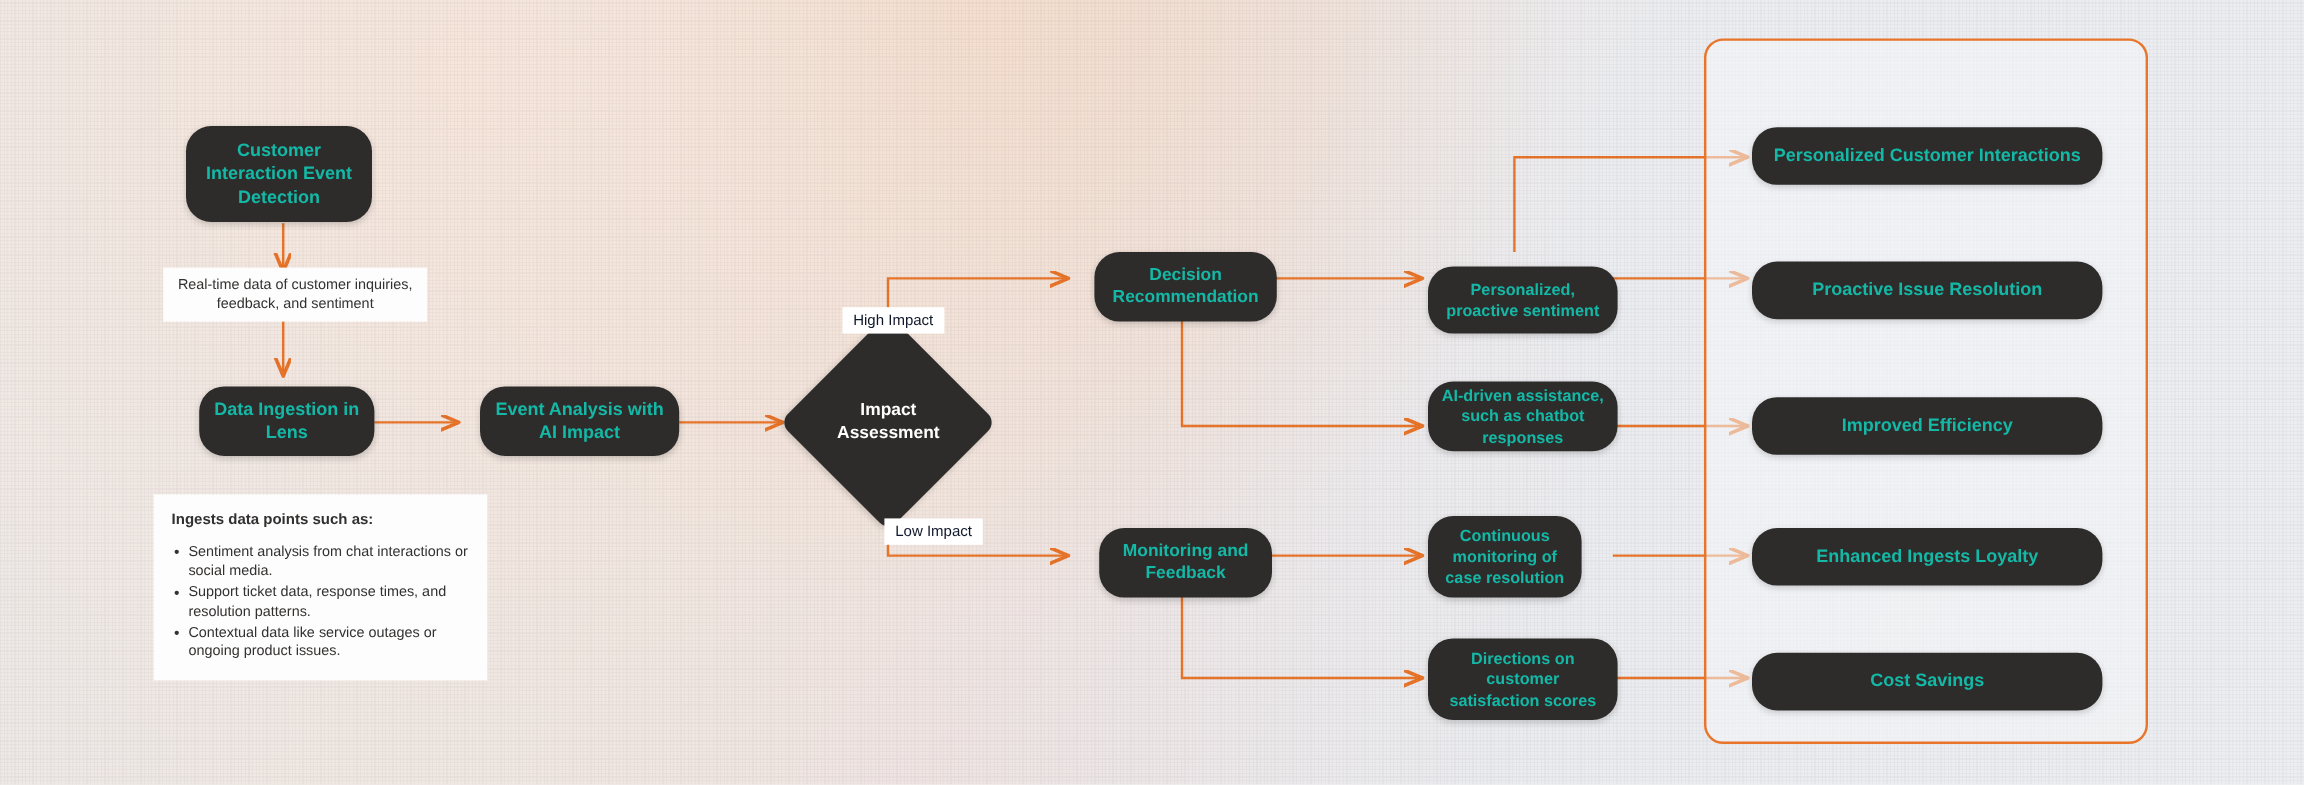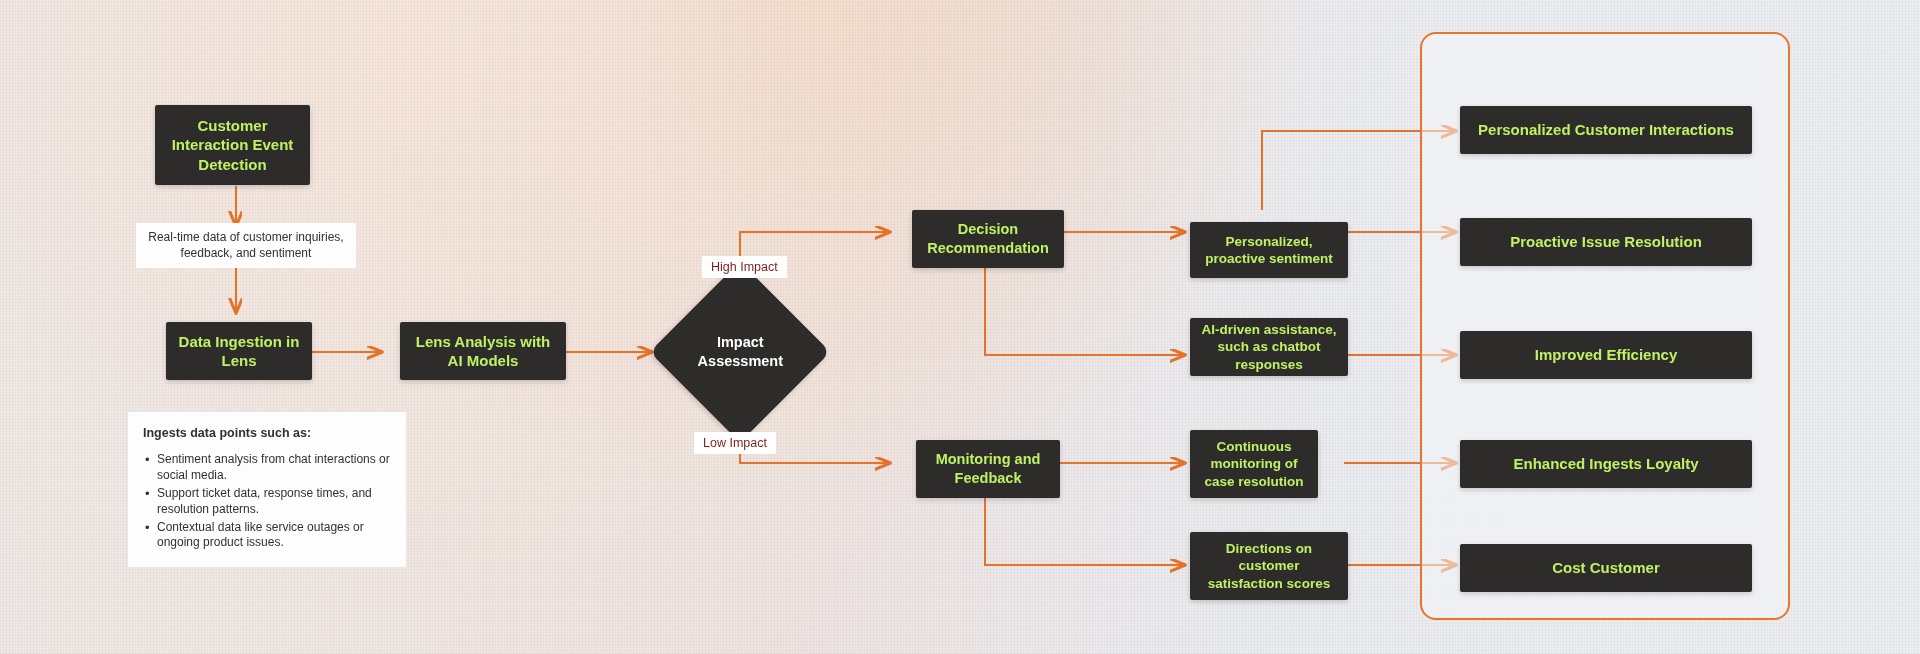--- a/index.html
+++ b/index.html
@@ -25,22 +25,22 @@
     opacity: .055;
     background-image:
       repeating-linear-gradient(0deg, rgba(0,0,0,.5) 0 1px, transparent 1px 3px),
       repeating-linear-gradient(90deg, rgba(0,0,0,.5) 0 1px, transparent 1px 3px);
   }
   svg.edges { position: absolute; inset: 0; width: 1920px; height: 654px; }
 
   .node {
     position: absolute;
     background: #2e2c2b;
-    color: #bef264;
-    border-radius: 2px;
+    color: #14b8a6;
+    border-radius: 21px;
     display: flex;
     align-items: center;
     justify-content: center;
     text-align: center;
     font-weight: bold;
     line-height: 1.28;
     box-shadow: 0 2px 5px rgba(0,0,0,.17);
     padding: 6px 10px;
     z-index: 3;
   }
@@ -55,21 +55,21 @@
     transform: rotate(45deg);
     border-radius: 10px;
     z-index: 3;
     box-shadow: 0 2px 5px rgba(0,0,0,.17);
   }
   .diamond > span { transform: rotate(-45deg); display: block; width: 140px; }
 
   .edge-label {
     position: absolute;
     background: #ffffff;
-    color: #7f1d1d;
+    color: #0f172a;
     font-size: 12.5px;
     padding: 4px 9px;
     text-align: center;
     z-index: 4;
     white-space: nowrap;
   }
   .note {
     position: absolute;
     background: #fdfdfd;
     color: #333130;
@@ -138,41 +138,41 @@
 
   <div class="note" style="left:136px; top:223px; width:220px;">
     <span>Real-time data of customer inquiries, feedback, and sentiment</span>
   </div>
 
   <div class="node" style="left:166px; top:322px; width:146px; height:58px; font-size:15px;">
     <span>Data Ingestion in Lens</span>
   </div>
 
   <div class="node" style="left:400px; top:322px; width:166px; height:58px; font-size:15px;">
-    <span>Lens Analysis with AI Models</span>
+    <span>Event Analysis with AI Impact</span>
   </div>
 
   <div class="note note-list" style="left:128px; top:412px; width:278px;">
     <div class="note-title">Ingests data points such as:</div>
     <ul>
       <li>Sentiment analysis from chat interactions or social media.</li>
       <li>Support ticket data, response times, and resolution patterns.</li>
       <li>Contextual data like service outages or ongoing product issues.</li>
     </ul>
   </div>
 
   <div class="diamond" style="left:676px; top:288px; width:128px; height:128px; font-size:14.5px;">
     <span>Impact Assessment</span>
   </div>
 
   <div class="edge-label" style="left:702px; top:256px;">
     <span>High Impact</span>
   </div>
 
-  <div class="edge-label" style="left:694px; top:432px;">
+  <div class="edge-label" style="left:737px; top:432px;">
     <span>Low Impact</span>
   </div>
 
   <div class="node" style="left:912px; top:210px; width:152px; height:58px; font-size:14.5px;">
     <span>Decision Recommendation</span>
   </div>
 
   <div class="node" style="left:916px; top:440px; width:144px; height:58px; font-size:14.5px;">
     <span>Monitoring and Feedback</span>
   </div>
@@ -201,16 +201,16 @@
   <div class="node" style="left:1460px; top:218px; width:292px; height:48px; font-size:15px;">
     <span>Proactive Issue Resolution</span>
   </div>
   <div class="node" style="left:1460px; top:331px; width:292px; height:48px; font-size:15px;">
     <span>Improved Efficiency</span>
   </div>
   <div class="node" style="left:1460px; top:440px; width:292px; height:48px; font-size:15px;">
     <span>Enhanced Ingests Loyalty</span>
   </div>
   <div class="node" style="left:1460px; top:544px; width:292px; height:48px; font-size:15px;">
-    <span>Cost Customer</span>
+    <span>Cost Savings</span>
   </div>
 
 </div>
 
 </body></html>

